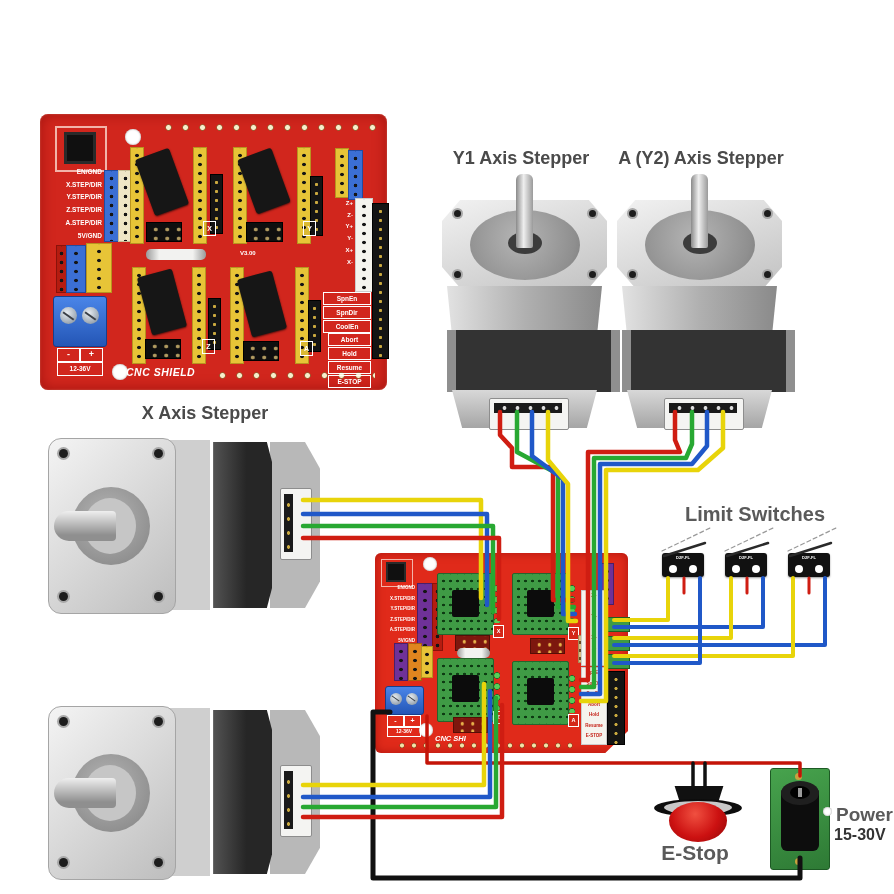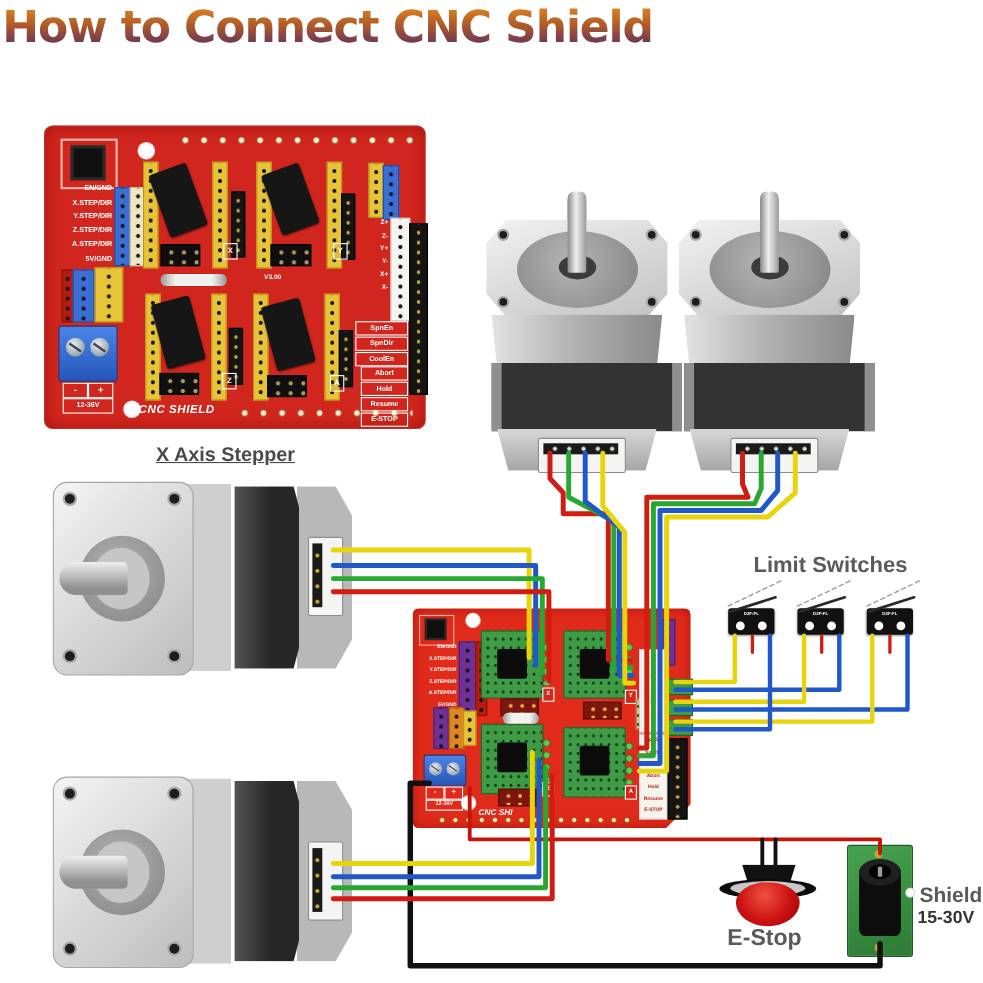--- a/index.html
+++ b/index.html
@@ -75,21 +75,20 @@
   .swtxt{position:absolute;left:0;right:0;top:2px;text-align:center;font-size:4px;color:#fff;font-weight:bold;}
   .estop-dome{background:radial-gradient(circle at 45% 30%,#f05040,#cc1111 55%,#8f0606);
               border-radius:50% 50% 50% 50%/46% 46% 54% 54%;}
   .pwr{background:linear-gradient(160deg,#47a34d,#2e7a35);border:1px solid #1d5a24;border-radius:3px;}
 </style>
 </head>
 <body>
 
 <div id="canvas">
 
-  <div id="title" class="abs" style="left:2px;top:2px;">How to Connect CNC Shield</div>
 
   <div class="abs" style="left:40px;top:114px;width:347px;height:276px;z-index:5;">
     <div class="abs board1-bg" style="left:0;top:0;right:0;bottom:0;"></div>
     <div class="abs padrow" style="left:118px;top:7px;width:218px;height:13px;"></div>
     <div class="abs padrow" style="left:172px;top:255px;width:163px;height:13px;"></div>
     <div class="abs hole" style="left:85px;top:15px;width:16px;height:16px;"></div>
     <div class="abs hole" style="left:72px;top:250px;width:16px;height:16px;"></div>
 
     <div class="abs" style="left:15px;top:12px;width:48px;height:42px;border:2px solid #f2b4aa;">
       <div class="abs" style="left:10px;top:7px;width:26px;height:26px;background:#101010;box-shadow:0 0 0 3px #2a2a2a;"></div>
@@ -171,57 +170,59 @@
     </div>
     <div class="abs lblcol" style="left:288px;top:219px;width:43px;">
       <div class="lblbox">Abort</div>
       <div class="lblbox">Hold</div>
       <div class="lblbox">Resume</div>
       <div class="lblbox">E-STOP</div>
     </div>
     <div class="abs pinK" style="left:332px;top:89px;width:15px;height:154px;"></div>
   </div>
 
+  <div class="abs motor-label" style="left:440px;top:148px;width:162px;">Y1 Axis Stepper</div>
   <div class="abs" style="left:442px;top:174px;width:165px;height:256px;z-index:8;">
     <div class="abs shaftV" style="left:74px;top:3px;width:17px;height:76px;"></div>
     <div class="abs face-oct" style="left:0;top:26px;width:165px;height:88px;"></div>
     <div class="abs screwdot" style="left:12px;top:36px;width:7px;height:7px;"></div>
     <div class="abs screwdot" style="left:147px;top:36px;width:7px;height:7px;"></div>
     <div class="abs screwdot" style="left:12px;top:97px;width:7px;height:7px;"></div>
     <div class="abs screwdot" style="left:147px;top:97px;width:7px;height:7px;"></div>
     <div class="abs mcircle" style="left:28px;top:36px;width:110px;height:70px;"></div>
     <div class="abs" style="left:66px;top:58px;width:34px;height:22px;background:#3c3c3c;border-radius:50%;"></div>
     <div class="abs shaftV" style="left:74px;top:0;width:17px;height:74px;"></div>
     <div class="abs" style="left:5px;top:112px;width:155px;height:46px;background:linear-gradient(90deg,#e2e2e2,#b0b0b0 50%,#8a8a8a);clip-path:polygon(0 0,100% 0,97% 100%,3% 100%);"></div>
     <div class="abs" style="left:5px;top:156px;width:155px;height:62px;background:#333;border-left:9px solid #8f8f8f;border-right:9px solid #8f8f8f;"></div>
     <div class="abs" style="left:10px;top:216px;width:145px;height:38px;background:linear-gradient(180deg,#d8d8d8,#a5a5a5);clip-path:polygon(0 0,100% 0,93% 100%,7% 100%);"></div>
     <div class="abs conn" style="left:47px;top:224px;width:78px;height:30px;">
       <div class="abs" style="left:4px;top:4px;width:68px;height:10px;background:#1a1a1a;background-image:radial-gradient(circle,#ddd 1.6px,transparent 2.2px);background-size:13px 100%;background-position:4px 50%;background-repeat:repeat-x;"></div>
     </div>
   </div>
 
+  <div class="abs motor-label" style="left:612px;top:148px;width:178px;">A (Y2) Axis Stepper</div>
   <div class="abs" style="left:617px;top:174px;width:165px;height:256px;z-index:8;">
     <div class="abs shaftV" style="left:74px;top:3px;width:17px;height:76px;"></div>
     <div class="abs face-oct" style="left:0;top:26px;width:165px;height:88px;"></div>
     <div class="abs screwdot" style="left:12px;top:36px;width:7px;height:7px;"></div>
     <div class="abs screwdot" style="left:147px;top:36px;width:7px;height:7px;"></div>
     <div class="abs screwdot" style="left:12px;top:97px;width:7px;height:7px;"></div>
     <div class="abs screwdot" style="left:147px;top:97px;width:7px;height:7px;"></div>
     <div class="abs mcircle" style="left:28px;top:36px;width:110px;height:70px;"></div>
     <div class="abs" style="left:66px;top:58px;width:34px;height:22px;background:#3c3c3c;border-radius:50%;"></div>
     <div class="abs shaftV" style="left:74px;top:0;width:17px;height:74px;"></div>
     <div class="abs" style="left:5px;top:112px;width:155px;height:46px;background:linear-gradient(90deg,#e2e2e2,#b0b0b0 50%,#8a8a8a);clip-path:polygon(0 0,100% 0,97% 100%,3% 100%);"></div>
     <div class="abs" style="left:5px;top:156px;width:155px;height:62px;background:#333;border-left:9px solid #8f8f8f;border-right:9px solid #8f8f8f;"></div>
     <div class="abs" style="left:10px;top:216px;width:145px;height:38px;background:linear-gradient(180deg,#d8d8d8,#a5a5a5);clip-path:polygon(0 0,100% 0,93% 100%,7% 100%);"></div>
     <div class="abs conn" style="left:47px;top:224px;width:78px;height:30px;">
       <div class="abs" style="left:4px;top:4px;width:68px;height:10px;background:#1a1a1a;background-image:radial-gradient(circle,#ddd 1.6px,transparent 2.2px);background-size:13px 100%;background-position:4px 50%;background-repeat:repeat-x;"></div>
     </div>
   </div>
 
-  <div class="abs motor-label" style="left:105px;top:403px;width:200px;text-decoration:underline;">X Axis Stepper</div>
+  <div class="abs motor-label" style="left:105px;top:403px;width:200px;">X Axis Stepper</div>
   <div class="abs" style="left:48px;top:438px;width:272px;height:174px;z-index:8;">
     <div class="abs" style="left:222px;top:4px;width:50px;height:166px;background:#b8b8b8;clip-path:polygon(0 0,70% 0,100% 16%,100% 84%,70% 100%,0 100%);"></div>
     <div class="abs" style="left:160px;top:4px;width:64px;height:166px;background:linear-gradient(90deg,#5a5a5a,#262626 60%);clip-path:polygon(8% 0,92% 0,100% 12%,100% 88%,92% 100%,8% 100%);"></div>
     <div class="abs" style="left:122px;top:2px;width:40px;height:170px;background:#cfcfcf;"></div>
     <div class="abs sideface" style="left:0;top:0;width:126px;height:174px;"></div>
     <div class="abs screwdot" style="left:11px;top:11px;width:9px;height:9px;"></div>
     <div class="abs screwdot" style="left:106px;top:11px;width:9px;height:9px;"></div>
     <div class="abs screwdot" style="left:11px;top:154px;width:9px;height:9px;"></div>
     <div class="abs screwdot" style="left:106px;top:154px;width:9px;height:9px;"></div>
     <div class="abs mcircle" style="left:24px;top:49px;width:78px;height:78px;"></div>
@@ -356,21 +357,21 @@
 
   <div class="abs pwr" style="left:770px;top:768px;width:58px;height:100px;z-index:8;">
     <div class="abs" style="left:24px;top:4px;width:7px;height:7px;background:#c9a23f;border-radius:50%;"></div>
     <div class="abs" style="left:24px;top:89px;width:7px;height:7px;background:#c9a23f;border-radius:50%;"></div>
     <div class="abs" style="left:10px;top:18px;width:38px;height:64px;background:#0d0d0d;border-radius:6px;"></div>
     <div class="abs" style="left:10px;top:12px;width:38px;height:24px;background:#1f1f1f;border-radius:50%;"></div>
     <div class="abs" style="left:19px;top:17px;width:20px;height:13px;background:#000;border-radius:50%;"></div>
     <div class="abs" style="left:27px;top:19px;width:4px;height:9px;background:#9a9a9a;"></div>
     <div class="abs hole" style="left:52px;top:38px;width:9px;height:9px;"></div>
   </div>
-  <div class="abs" style="left:836px;top:804px;font-size:19px;color:#5a5a5a;font-weight:bold;">Shield</div>
+  <div class="abs" style="left:836px;top:804px;font-size:19px;color:#5a5a5a;font-weight:bold;">Power</div>
   <div class="abs" style="left:834px;top:826px;font-size:16px;color:#333;font-weight:bold;">15-30V</div>
 
   <svg class="abs" style="left:0;top:0;z-index:40;pointer-events:none;" width="894" height="894" viewBox="0 0 894 894" fill="none" stroke-linecap="round" stroke-linejoin="round">
 
     <polyline points="390,712 373,712 373,878 800,878 800,858" stroke="#111111" stroke-width="5"></polyline>
 
     <polyline points="427,716 427,763 800,763 800,776" stroke="#c41408" stroke-width="3.5"></polyline>
     <line x1="693" y1="763" x2="693" y2="788" stroke="#111" stroke-width="3.5"></line>
     <line x1="705" y1="763" x2="705" y2="788" stroke="#111" stroke-width="3.5"></line>
 

